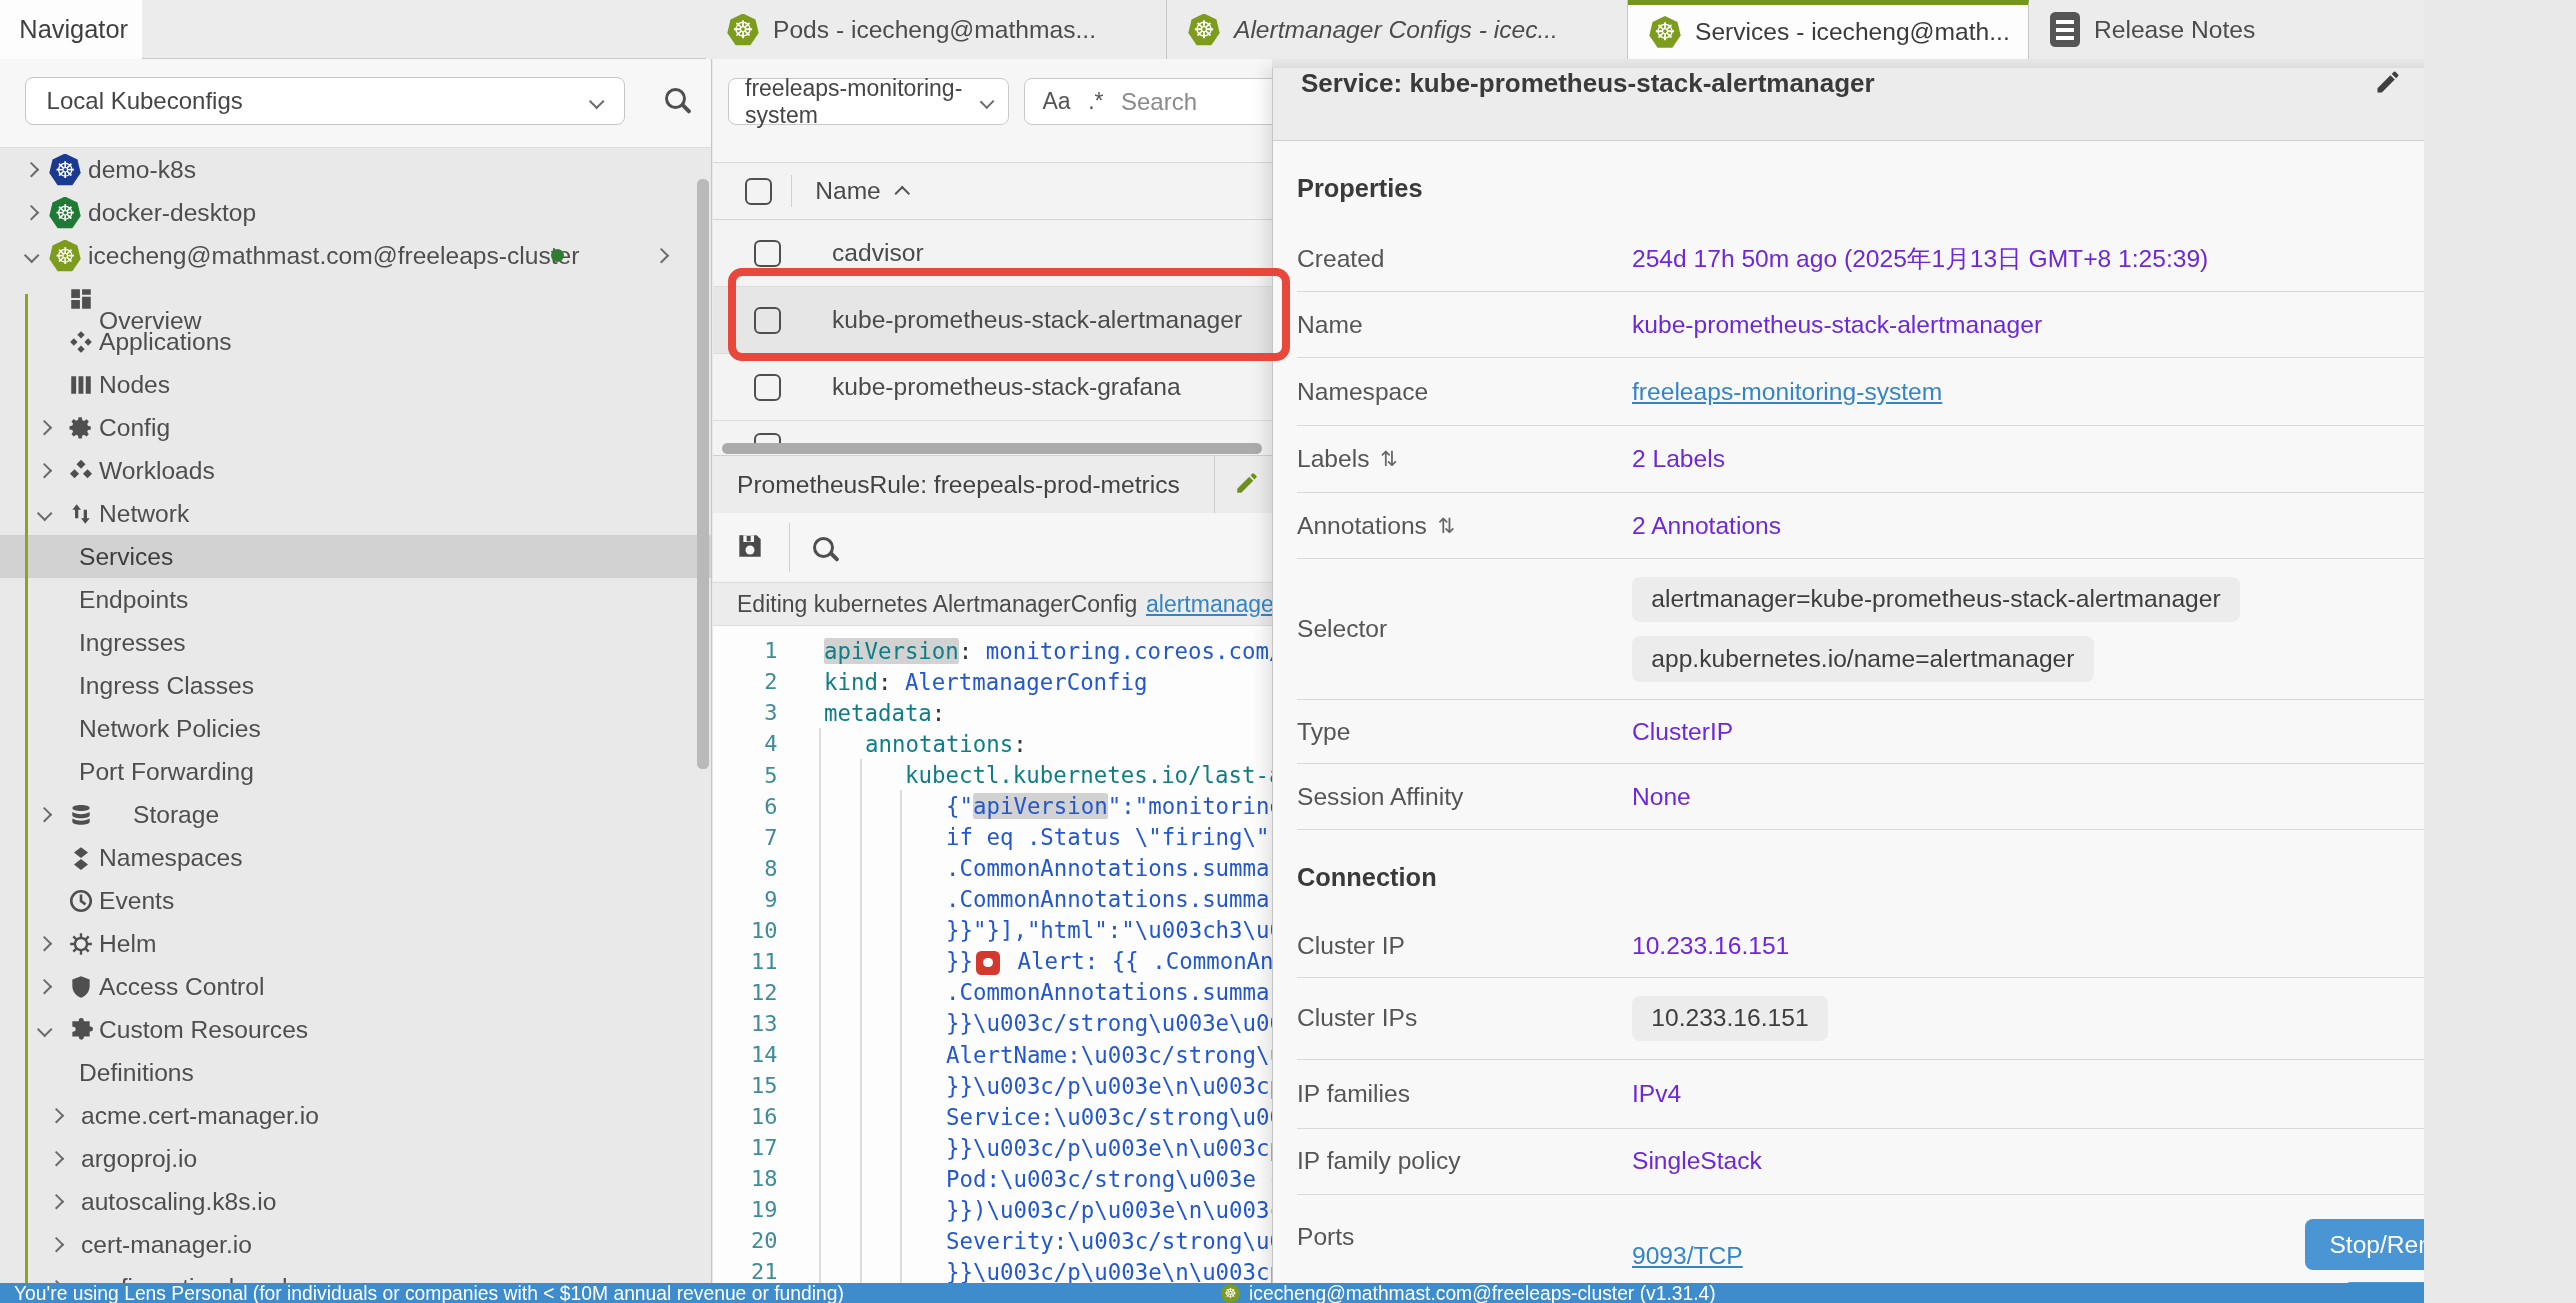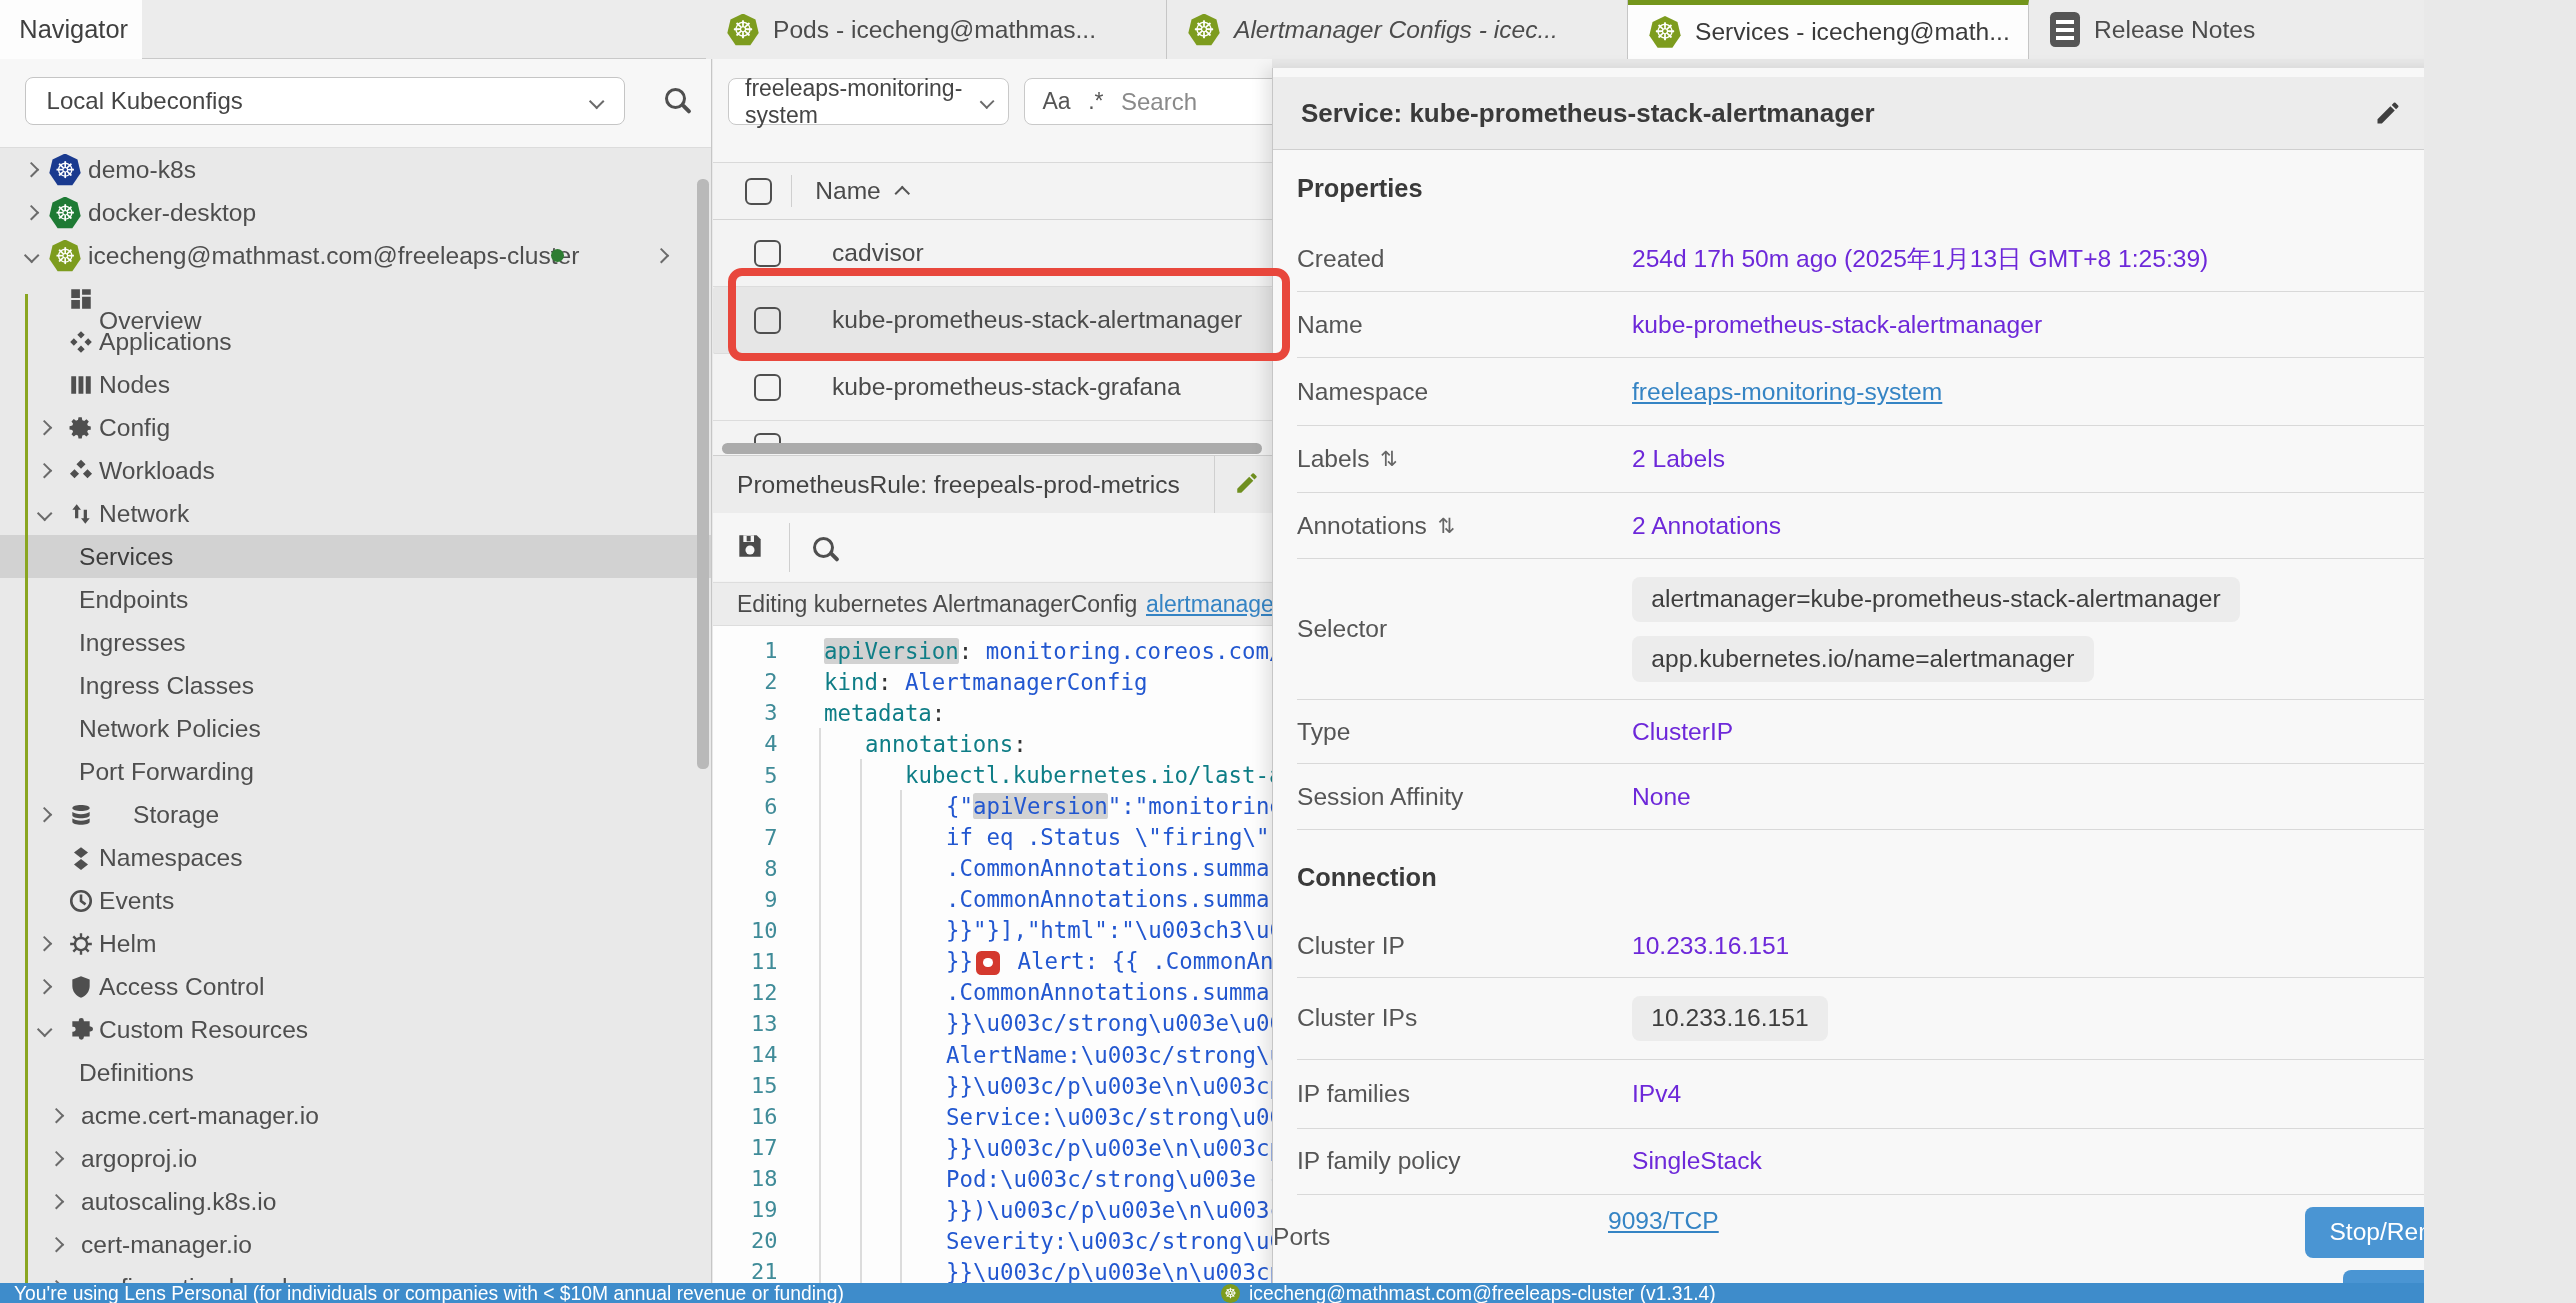--- a/index.html
+++ b/index.html
@@ -75,35 +75,35 @@
   .hl { background:#d2d2d2; border-radius:2.6px; }
   .siren { display:inline-block; width:24px; height:24px; background:#d4392e; border-radius:5.3px; margin:0 3.5px; position:relative; top:1.8px; }
   .siren::before { content:""; position:absolute; left:7px; top:7px; width:9.7px; height:9.7px; background:#fff; border-radius:50%; }
   .iguide { position:absolute; width:1.8px; background:#dcdcdc; }
 
   
   #ann-rect { position:absolute; left:728px; top:268px; width:562px; height:93px; border:8.8px solid #e8473c; border-radius:14px; z-index:60; }
 
   
   #drawer { position:absolute; left:1272px; top:68px; width:1269px; height:1215px; background:#f8f8f8; border-left:0.9px solid #c6c6c6; box-shadow:-7px 0 14px rgba(0,0,0,.10); z-index:40; }
-  #drawer-header { position:absolute; left:0; top:0; width:1269px; height:73px; background:#ececec; border-bottom:0.9px solid #cfcfcf; display:flex; align-items:center;margin-top:9px; }
+  #drawer-header { position:absolute; left:0; top:0; width:1269px; height:73px; background:#ececec; border-bottom:0.9px solid #cfcfcf; display:flex; align-items:flex-start; }
   #drawer-title { margin-left:28px; font-size:26px; font-weight:bold; color:#3a3a3a; flex:1; }
   #drawer-header .hicon { margin-right:30px; display:flex; align-items:center; }
   #drawer-header .hicon svg { width:28px; height:28px; fill:#3f3f3f; }
   .xclose { font-size:37px; color:#3f3f3f; line-height:1; }
   #drawer-body { position:absolute; left:0; top:73px; width:1269px; height:1142px; overflow:hidden; }
   .dheading { font-size:25.4px; font-weight:bold; color:#3a3a3a; padding:33px 0 23px 24px; }
   .drow { display:flex; align-items:center; border-bottom:0.9px solid #d9d9d9; margin-left:24px; padding-right:39px; }
   .dlabel { width:335px; min-width:335px; font-size:24.6px; color:#555; display:flex; align-items:center; gap:10.5px; }
   .dvalue { font-size:24.6px; color:#6d28d9; }
   .dlink { font-size:24.6px; color:#3584c4; text-decoration:underline; }
   .chip { background:#ececec; border-radius:8px; padding:8.8px 19.3px; font-size:24.6px; color:#3d3d3d; width:max-content; }
   .sort-glyph { font-family:"DejaVu Sans",sans-serif; font-size:21px; color:#666; }
   .chipcol { display:flex; flex-direction:column; gap:14px; padding:17.5px 0; }
-  .portline { display:flex; align-items:flex-start; height:63px; padding-right:39px; }
+  .portline { display:flex; align-items:flex-end; height:63px; margin-left:24px; padding-right:39px; }
   .portline .dlabel { align-self:flex-start; margin-top:16px; }
   .portline .grow { flex:1; }
   .btn { background:#4a95d3; color:#fff; border:none; border-radius:8px; font-size:24.6px; padding:11.4px 24.6px; font-family:"Liberation Sans",sans-serif; }
   #drawer-scroll { position:absolute; right:7px; top:77px; width:12.3px; height:1009px; background:#b5b5b5; border-radius:6.1px; }
 
   
   #right-strip { position:absolute; left:2541px; top:0; width:35px; height:1304px; background:linear-gradient(90deg,#bdbdbd,#dedede 60%,#d4d4d4); z-index:70; }
   #warn-tri { position:absolute; left:2532px; top:1224px; width:30px; height:26px; background:#e0a33a; clip-path:polygon(50% 0,100% 100%,0 100%); z-index:80; }
   #warn-tri::after { content:""; position:absolute; left:11.4px; top:7px; width:7px; height:16px; background:#fff7e8; clip-path:polygon(50% 0,100% 100%,0 100%); }
 

